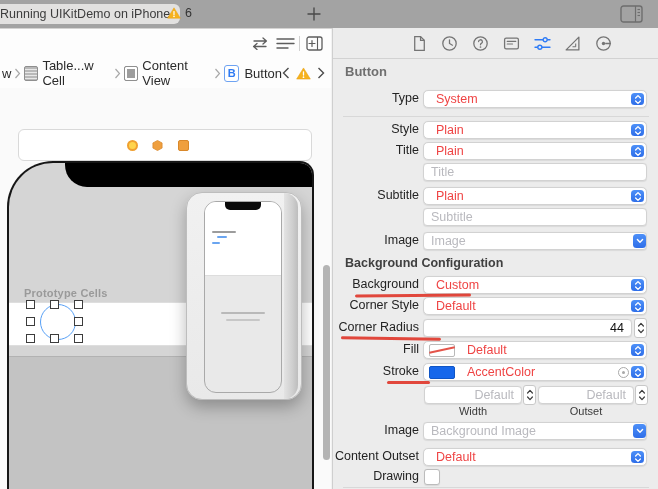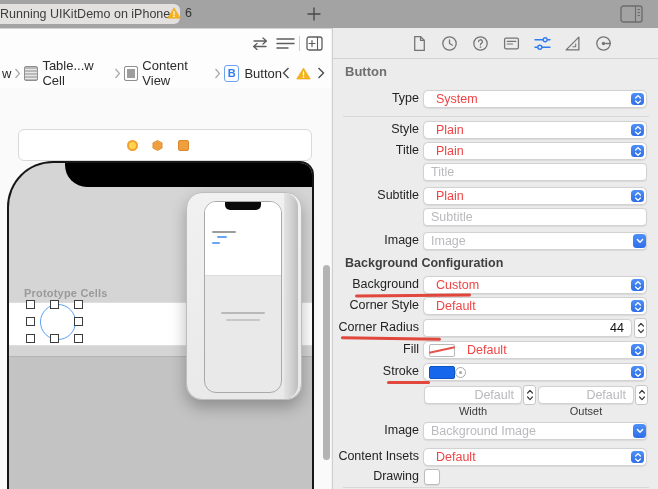--- a/index.html
+++ b/index.html
@@ -340,20 +340,21 @@
       <span class="cap">
         <svg width="8" height="11" viewBox="0 0 8 11">
             <path d="M1.6 4 L4 1.6 L6.4 4 M1.6 7 L4 9.4 L6.4 7" fill="none" stroke="#fff" stroke-width="1.3" stroke-linecap="round" stroke-linejoin="round"></path>
           </svg>
         </span>
     </div>
 
     <div class="insplabel" style="top:335px;">Stroke</div>
     <div class="ctl" style="top:335px;">
       <span class="swatch" style="background:#1667eb;border-color:#0f55c6;"></span>
+      <span class="txt">AccentColor</span>
       <span class="optionring"></span>
       <span class="cap">
         <svg width="8" height="11" viewBox="0 0 8 11">
             <path d="M1.6 4 L4 1.6 L6.4 4 M1.6 7 L4 9.4 L6.4 7" fill="none" stroke="#fff" stroke-width="1.3" stroke-linecap="round" stroke-linejoin="round"></path>
           </svg>
         </span>
     </div>
     <div class="redline" style="left:54px;top:353px;width:43px;"></div>
 
     <input class="tf num" style="top: 358px; left: 91px; width: 98px;" placeholder="Default">
@@ -372,21 +373,21 @@
     <div class="sublab" style="left:205px;top:377px;width:96px;">Outset</div>
 
     <div class="insplabel" style="top:394px;">Image</div>
     <input class="tf" style="top: 394px; padding-right: 20px;" placeholder="Background Image">
     <span class="cap" style="left:300px;top:396px;bottom:auto;height:14px;">
       <svg width="8" height="6" viewBox="0 0 8 6">
           <path d="M1.4 1.4 L4 4.2 L6.6 1.4" fill="none" stroke="#fff" stroke-width="1.4" stroke-linecap="round" stroke-linejoin="round"></path>
         </svg>
       </span>
 
-    <div class="insplabel" style="top:420px;">Content Insets</div>
+    <div class="insplabel" style="top:420px;">Content Outset</div>
     <div class="ctl" style="top:420px;">
       <span class="txt">Default</span>
       <span class="cap">
         <svg width="8" height="11" viewBox="0 0 8 11">
             <path d="M1.6 4 L4 1.6 L6.4 4 M1.6 7 L4 9.4 L6.4 7" fill="none" stroke="#fff" stroke-width="1.3" stroke-linecap="round" stroke-linejoin="round"></path>
           </svg>
         </span>
     </div>
 
     <div class="insplabel" style="top:440px;">Drawing</div>

